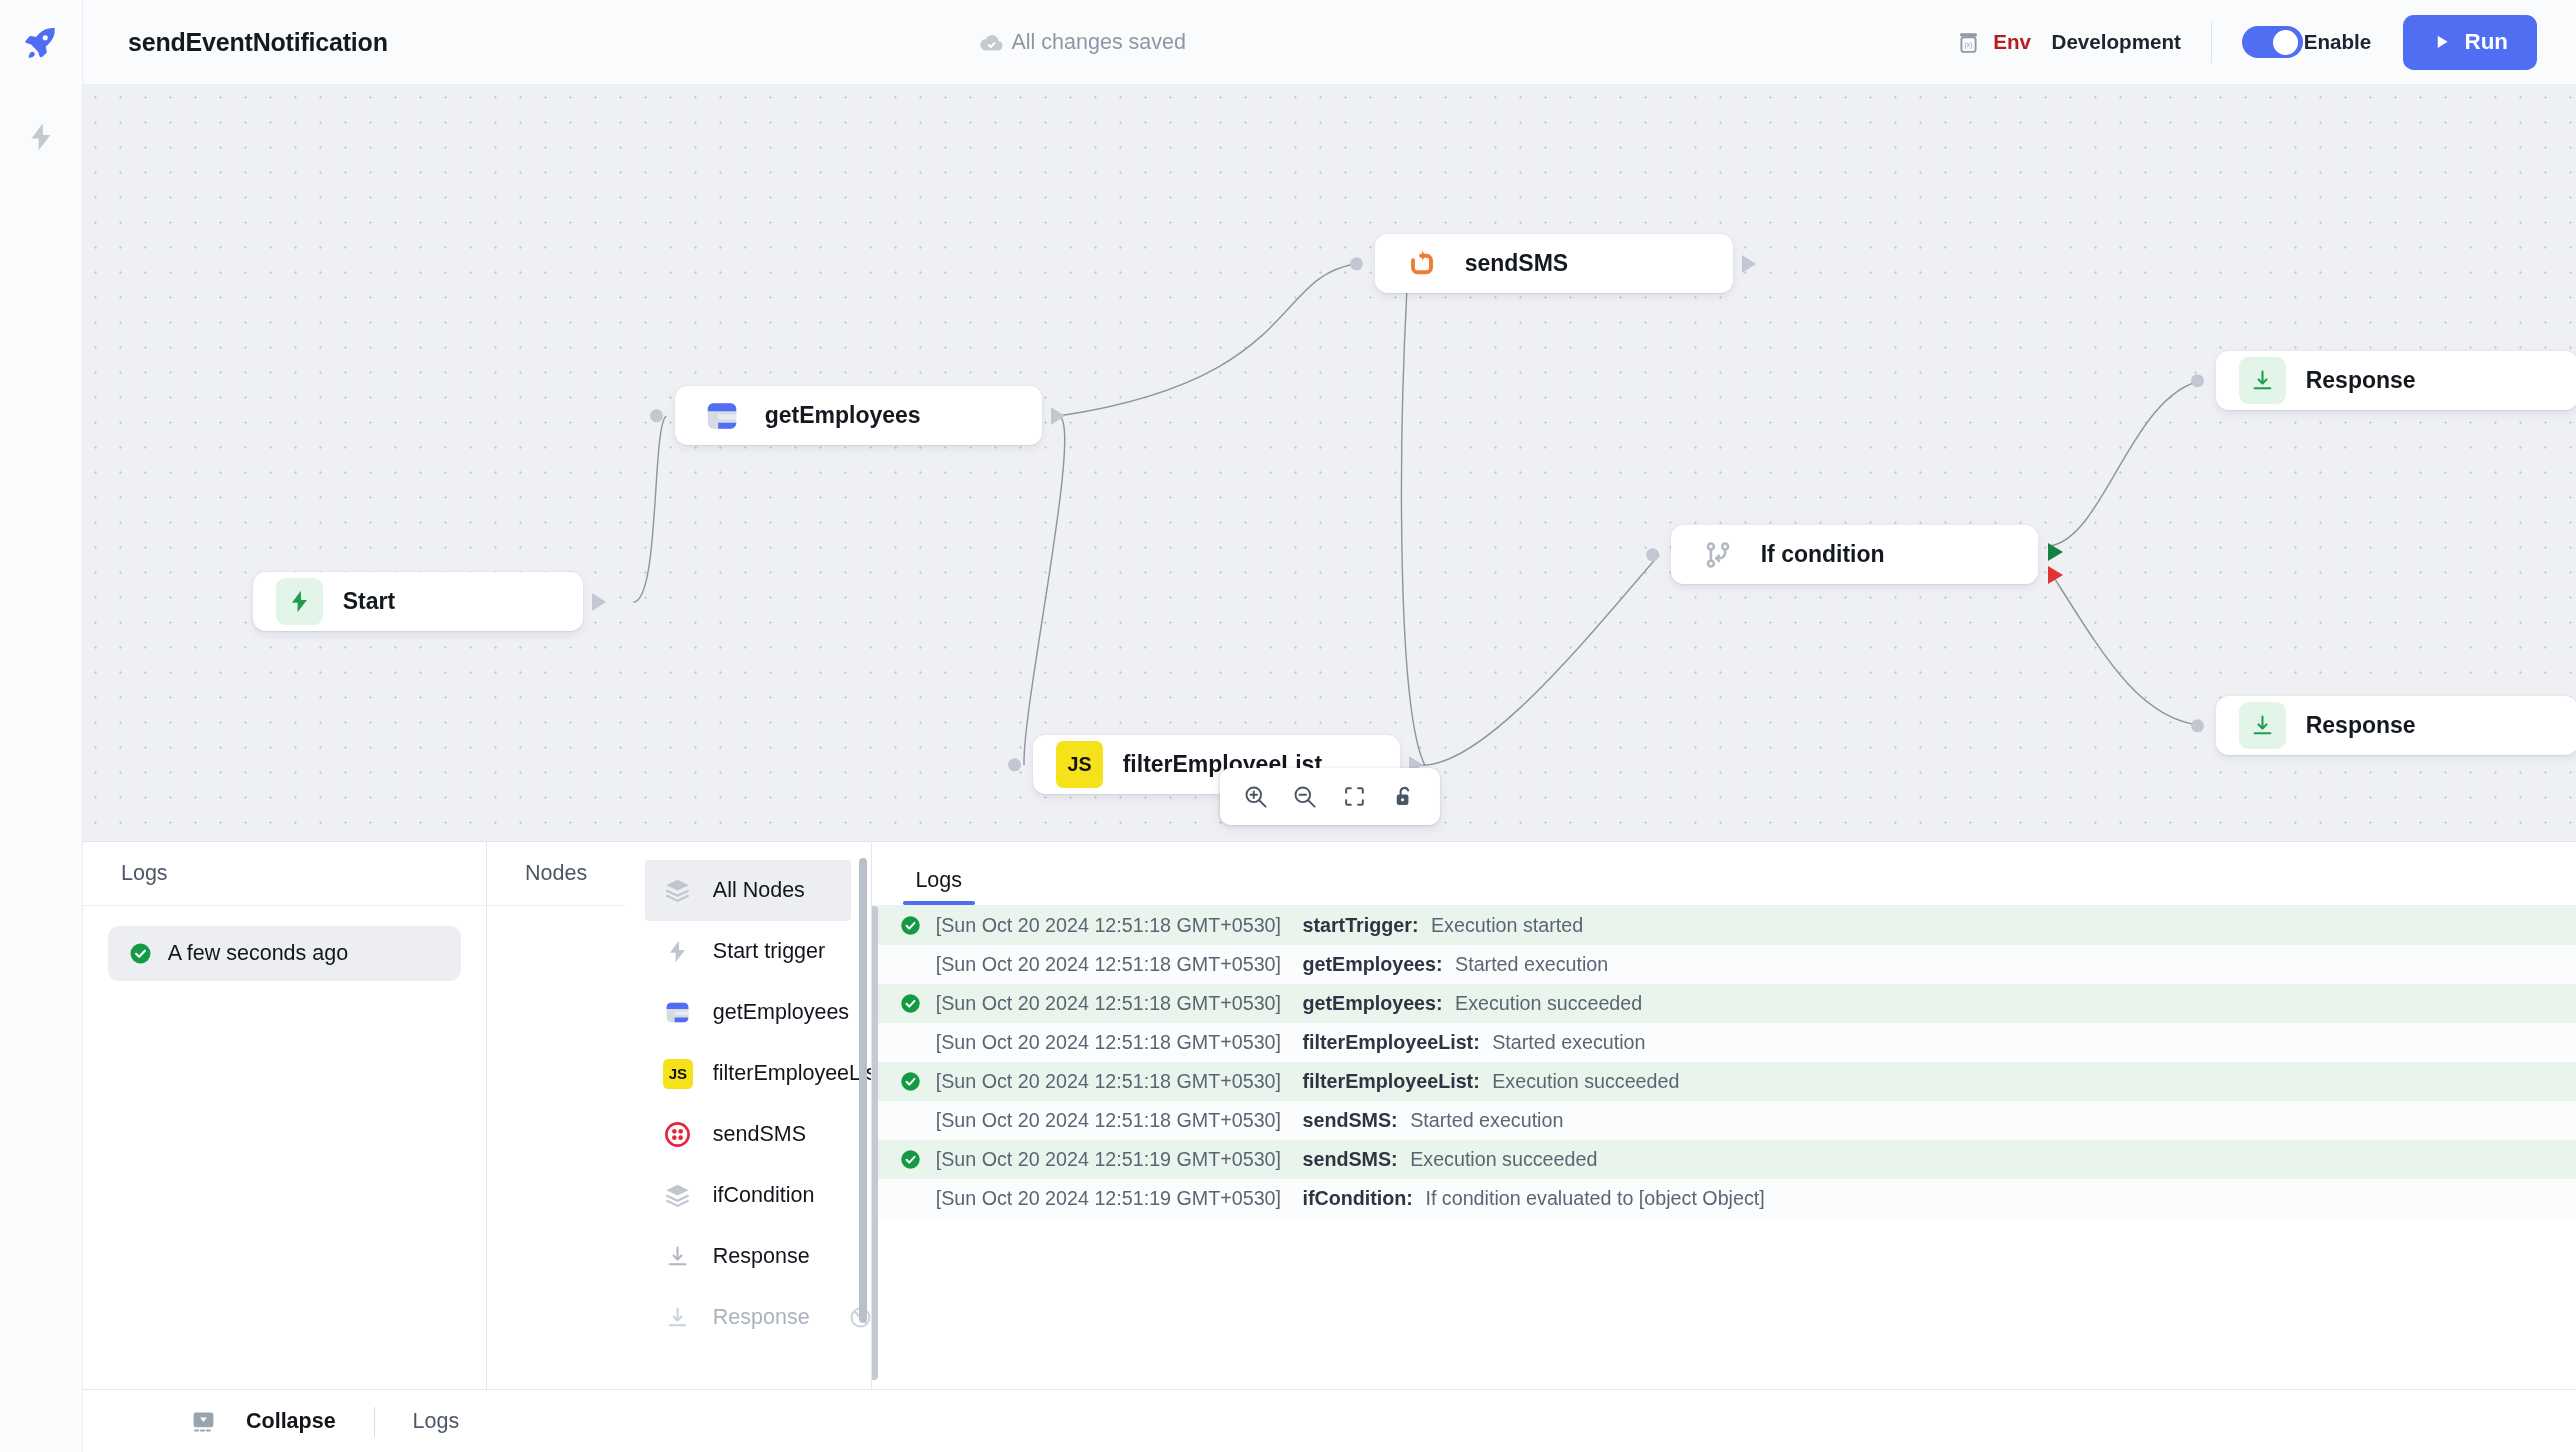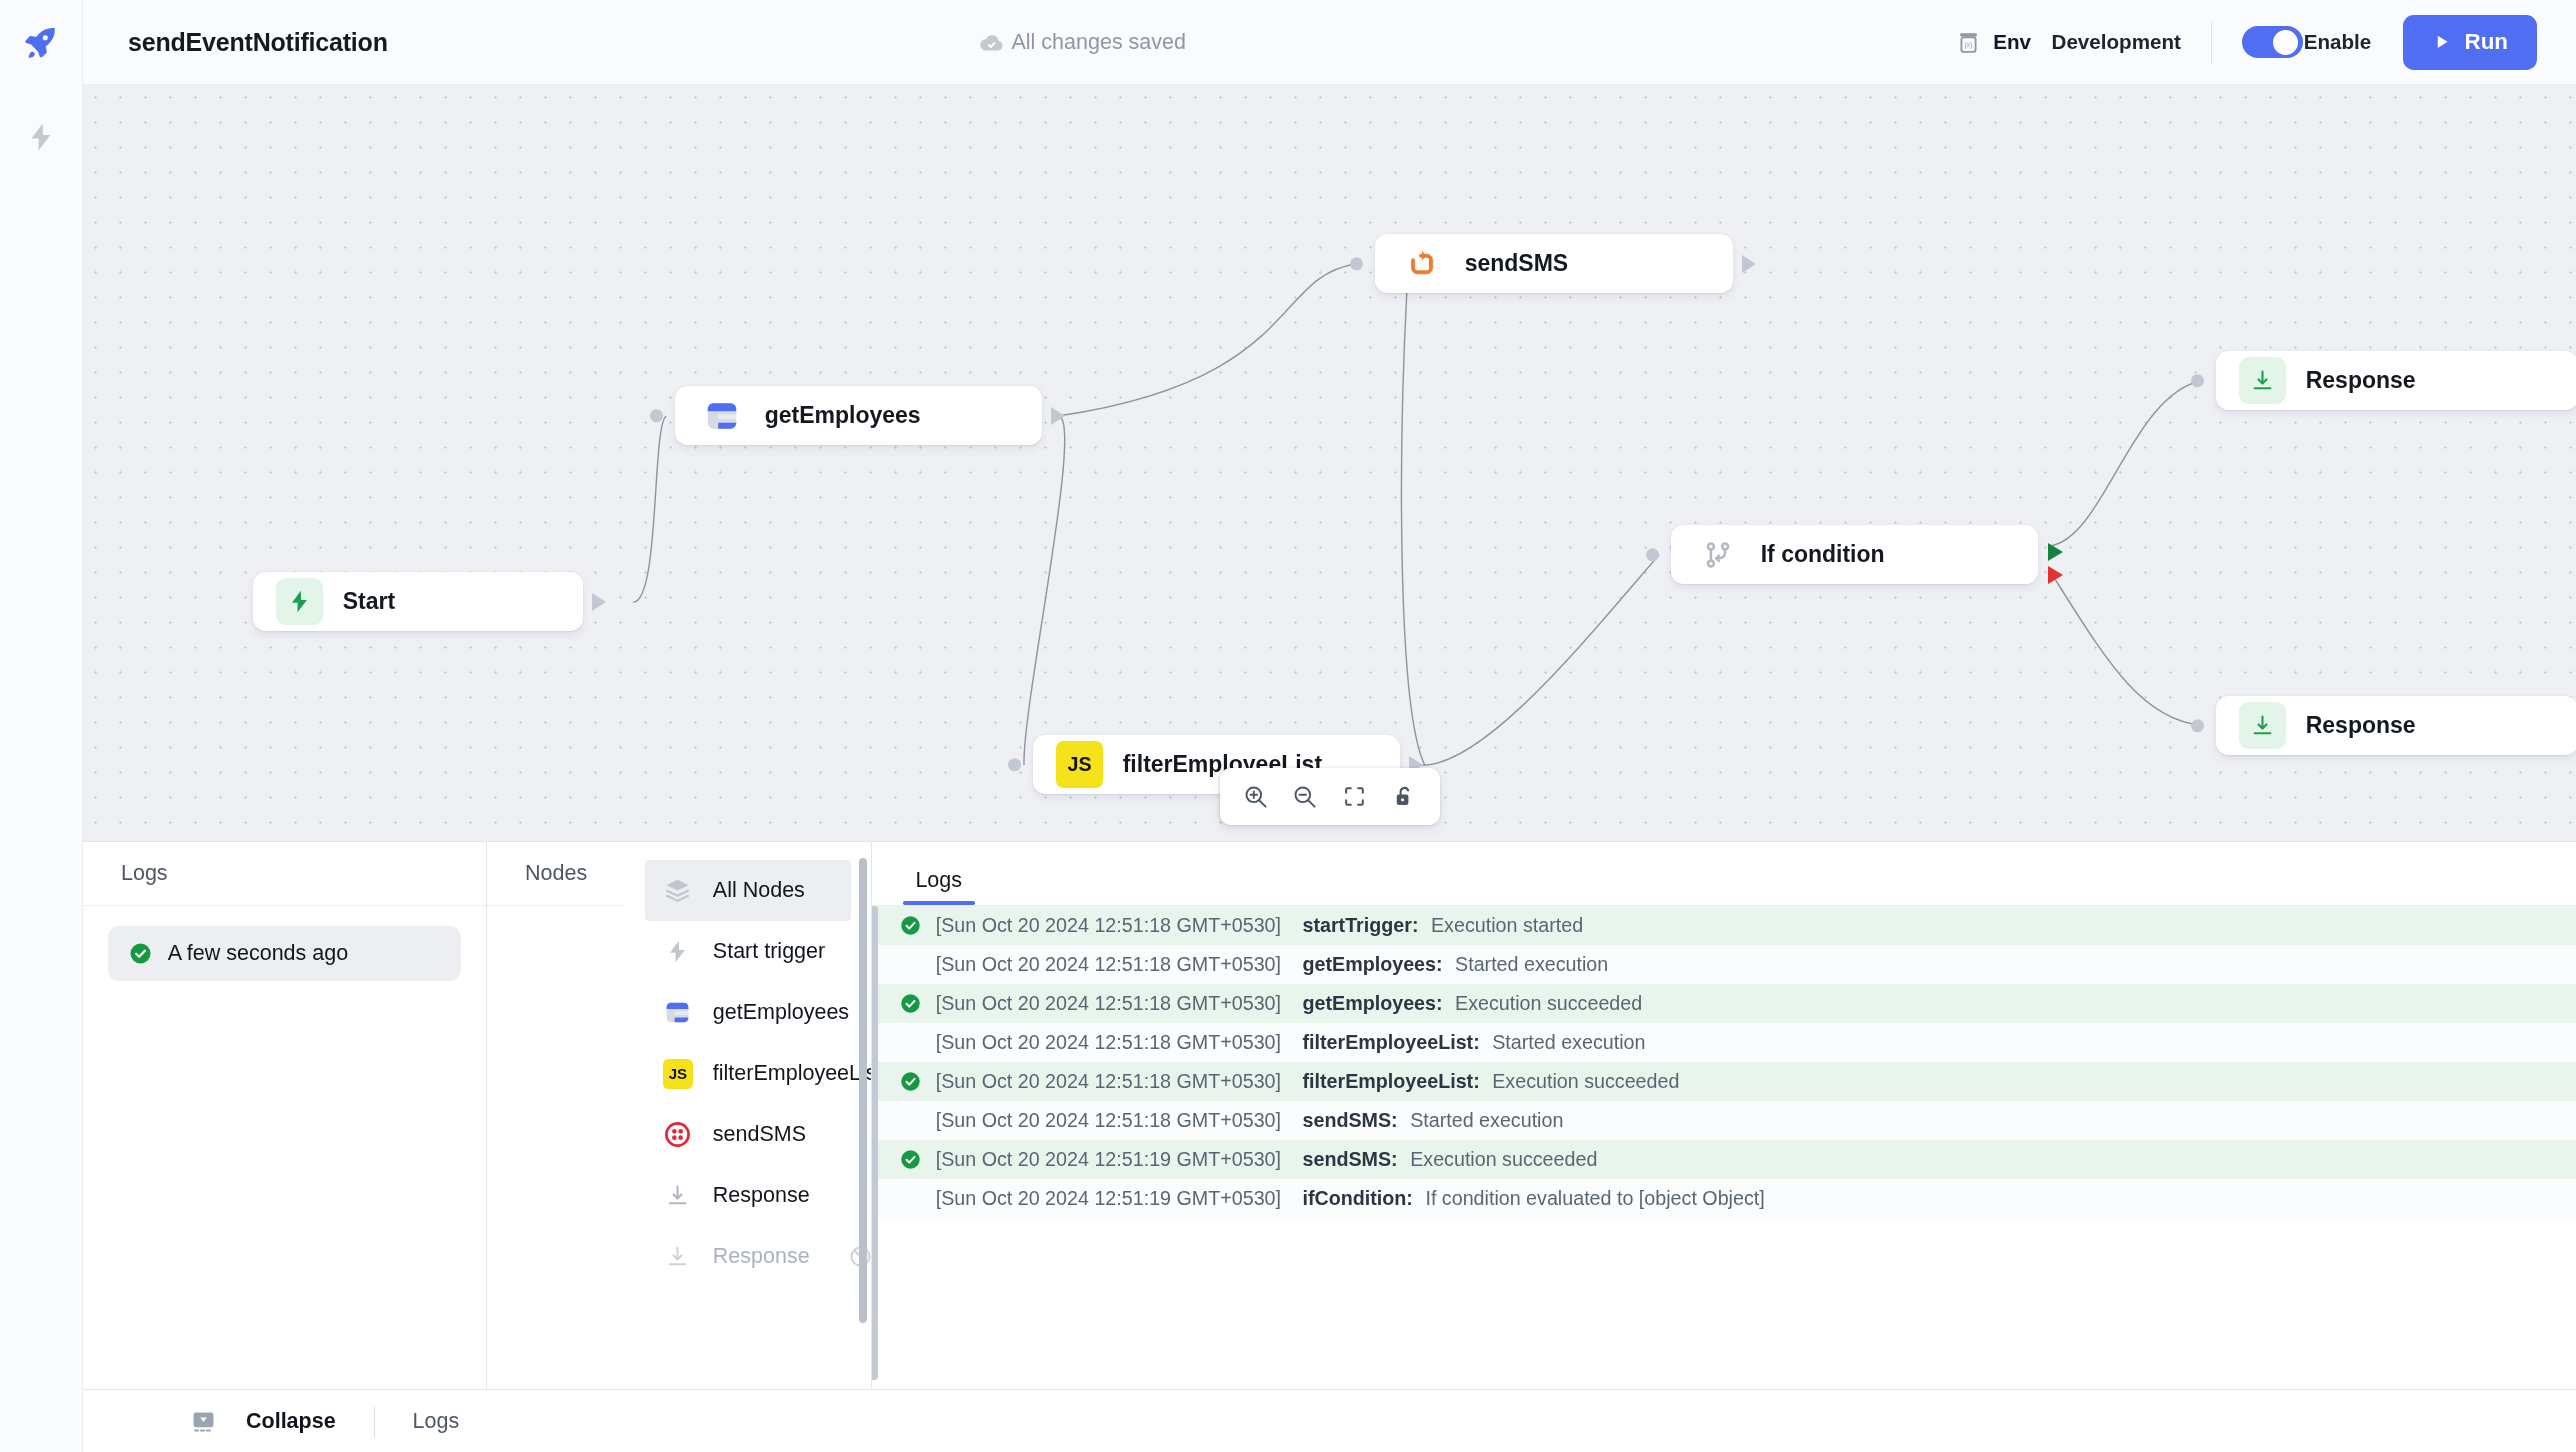--- a/index.html
+++ b/index.html
@@ -30,21 +30,21 @@
   .app-title { font-size: 25px; font-weight: 700; color: #161a1d; letter-spacing: -0.2px; }
 
   .saved-wrap {
     flex: 1 1 auto; display: flex; align-items: center; justify-content: center;
     gap: 6px; margin-left: -179px;
   }
   .saved-text { font-size: 21.5px; color: #8d97a5; font-weight: 400; }
 
   .header-right { display: flex; align-items: center; gap: 0; padding-right: 39px; }
   .env-group { display: flex; align-items: center; gap: 12.5px; padding-right: 30px; }
-  .env-label { font-size: 20.6px; color: #0f172a; font-weight: 600; }
+  .env-label { font-size: 20.6px; color: #b91c1c; font-weight: 600; }
   .env-value { font-size: 20.6px; color: #1d2430; font-weight: 600; padding-left: 8px; }
   .hdr-divider { width: 0.9px; height: 41px; background: #dfe4ea; margin-right: 30px; }
   .toggle-group { display: flex; align-items: center; gap: 1px; margin-right: 32px; }
   .toggle {
     width: 61px; height: 32px; border-radius: 16px; background: #4f6ef2;
     position: relative; flex: 0 0 61px;
   }
   .toggle .knob {
     position: absolute; top: 3.6px; left: 31px; width: 25px; height: 25px;
     border-radius: 50%; background: #ffffff;
@@ -440,20 +440,30 @@
                   <circle cx="12" cy="12" r="9.2" fill="none" stroke="#e8243b" stroke-width="2.2"></circle>
                   <circle cx="9.4" cy="9.4" r="1.9" fill="#e8243b"></circle>
                     <circle cx="14.6" cy="9.4" r="1.9" fill="#e8243b"></circle>
                   <circle cx="9.4" cy="14.6" r="1.9" fill="#e8243b"></circle>
                     <circle cx="14.6" cy="14.6" r="1.9" fill="#e8243b"></circle>
                 </svg>
               </span>
               <span class="node-item-label">sendSMS</span>
             </div>
 
+            <div class="node-item">
+              <span class="node-item-ic">
+                <svg width="29" height="29" viewBox="0 0 24 24">
+                  <path d="M12 3.2 2.8 7.6 12 12l9.2-4.4z" fill="#c0c6d0"></path>
+                  <path d="M2.8 12 12 16.4 21.2 12" fill="none" stroke="#c0c6d0" stroke-width="1.8" stroke-linejoin="round"></path>
+                  <path d="M2.8 16.2 12 20.6l9.2-4.4" fill="none" stroke="#c0c6d0" stroke-width="1.8" stroke-linejoin="round"></path>
+                </svg>
+              </span>
+              <span class="node-item-label">ifCondition</span>
+            </div>
 
             <div class="node-item">
               <span class="node-item-ic">
                 <svg width="25" height="25" viewBox="0 0 24 24" fill="none" stroke="#b0b7c1" stroke-width="2" stroke-linecap="round" stroke-linejoin="round">
                   <path d="M12 3.5v11"></path>
                     <path d="M8.2 11l3.8 3.8L15.8 11"></path>
                     <path d="M4.5 19.5h15"></path>
                 </svg>
               </span>
               <span class="node-item-label">Response</span>

